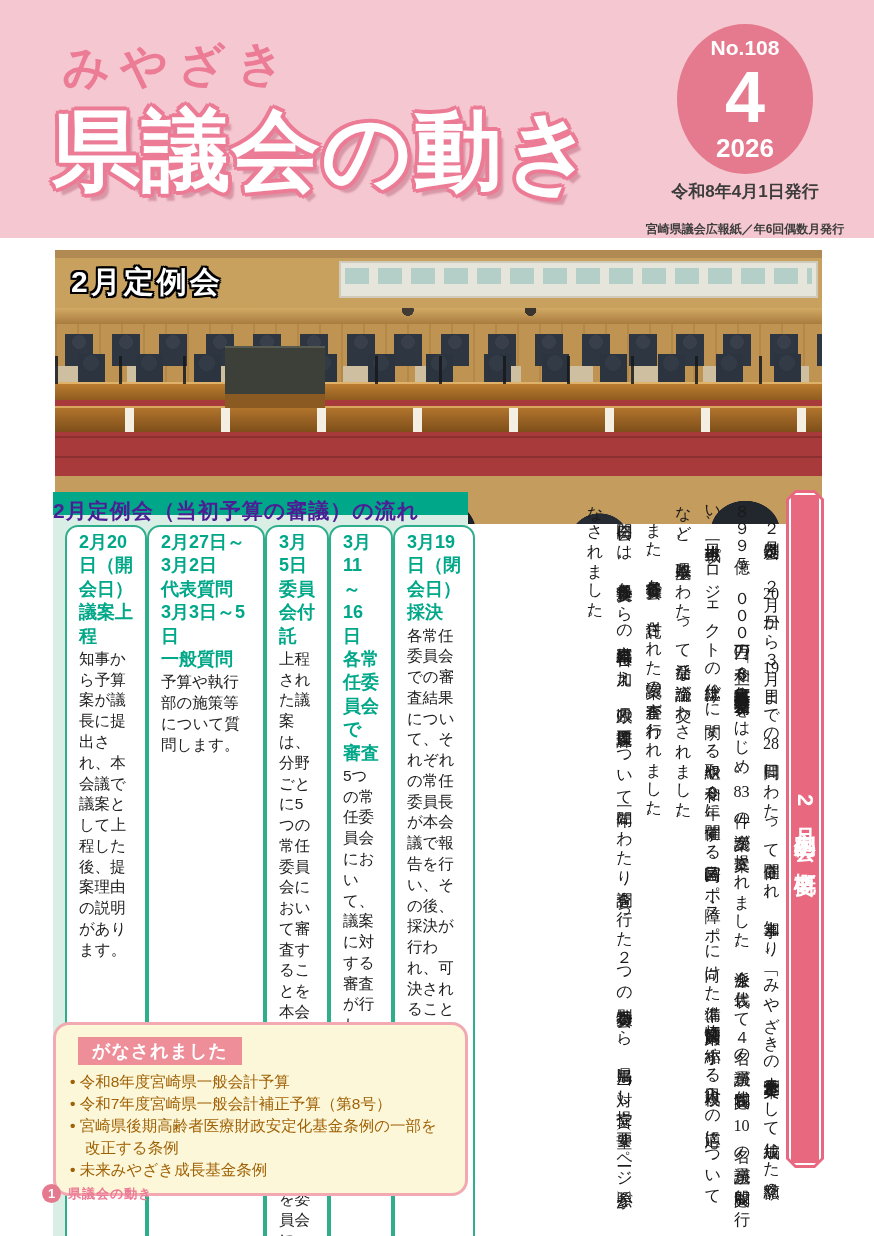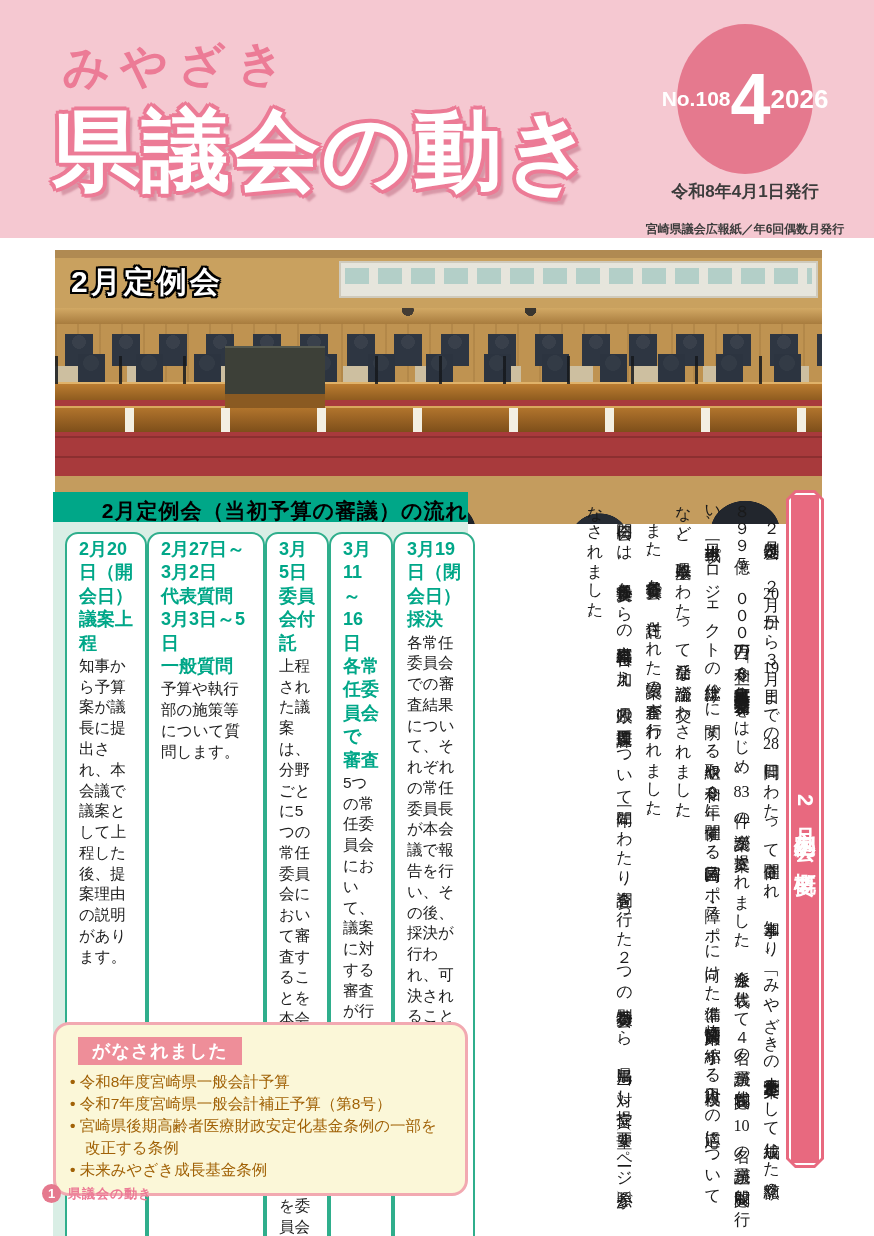--- a/index.html
+++ b/index.html
@@ -12,21 +12,21 @@
                color:var(--accent_pink);letter-spacing:10px;transform:rotate(-1.5deg);}
   .title-large{position:absolute;left:52px;top:92px;font-size:88px;font-weight:900;color:#fff;
                letter-spacing:2px;
                text-shadow:
                  -4px 0 0 var(--accent_pink),4px 0 0 var(--accent_pink),
                  0 -4px 0 var(--accent_pink),0 4px 0 var(--accent_pink),
                  -3px -3px 0 var(--accent_pink),3px -3px 0 var(--accent_pink),
                  -3px 3px 0 var(--accent_pink),3px 3px 0 var(--accent_pink),
                  6px 7px 2px rgba(160,60,90,.35);}
   .issue-circle{position:absolute;left:677px;top:24px;width:136px;height:150px;border-radius:50%;
-                background:var(--circle_pink);color:#fff;display:flex;flex-direction:row;
+                background:var(--circle_pink);color:#fff;display:flex;flex-direction:column;
                 align-items:center;justify-content:center;line-height:1;}
   .issue-no{font-size:21px;font-weight:bold;margin-bottom:2px;}
   .issue-month{font-size:72px;font-weight:bold;margin:1px 0 2px 0;}
   .issue-year{font-size:26px;font-weight:bold;}
   .pub-block{position:absolute;left:620px;top:180px;width:250px;text-align:center;color:#3c3c3c;}
   .pub-date{font-size:17px;font-weight:bold;margin-bottom:18px;}
   .pub-line{font-size:12px;font-weight:bold;}
 
   
   .photo{position:absolute;left:55px;top:250px;width:767px;height:274px;overflow:hidden;
@@ -78,22 +78,22 @@
         radial-gradient(ellipse 35px 31px at 90% 102%,#22262d 98%,transparent);
       background-repeat:no-repeat;}
   .photo-caption{position:absolute;left:16px;top:12px;color:#fff;font-size:30px;font-weight:900;
       letter-spacing:3px;
       text-shadow:-2px 0 0 #000,2px 0 0 #000,0 -2px 0 #000,0 2px 0 #000,
                   -2px -2px 0 #000,2px 2px 0 #000,-2px 2px 0 #000,2px -2px 0 #000;}
 
   
   .flow-panel{position:absolute;left:53px;top:492px;width:415px;background:var(--light_green);
       border-radius:0 0 14px 14px;padding-bottom:12px;}
-  .flow-title{background:var(--green);color:#000000;font-size:21px;font-weight:bold;text-align:right;
-      letter-spacing:1px;height:30px;line-height:38px;}
+  .flow-title{background:var(--green);color:#4c1d95;font-size:21px;font-weight:bold;text-align:left;
+      letter-spacing:1px;height:23px;line-height:38px;}
   .flow-body{display:flex;flex-direction:row;padding:10px 12px 0 12px;}
   .step{background:#fff;border:2px solid var(--box_border_green);border-radius:13px;
       padding:4px 12px 7px 12px;}
   .step-head{color:var(--green);font-size:18px;font-weight:bold;line-height:1.3;}
   .step-body{color:#222;font-size:15.5px;line-height:1.34;margin-top:1px;}
   .flow-arrow{width:54px;height:21px;margin:1px auto;background:var(--green);
       clip-path:polygon(30% 0,70% 0,70% 42%,100% 42%,50% 100%,0 42%,30% 42%);}
 
   
   .bills-box{position:absolute;left:53px;top:1022px;width:415px;box-sizing:border-box;

